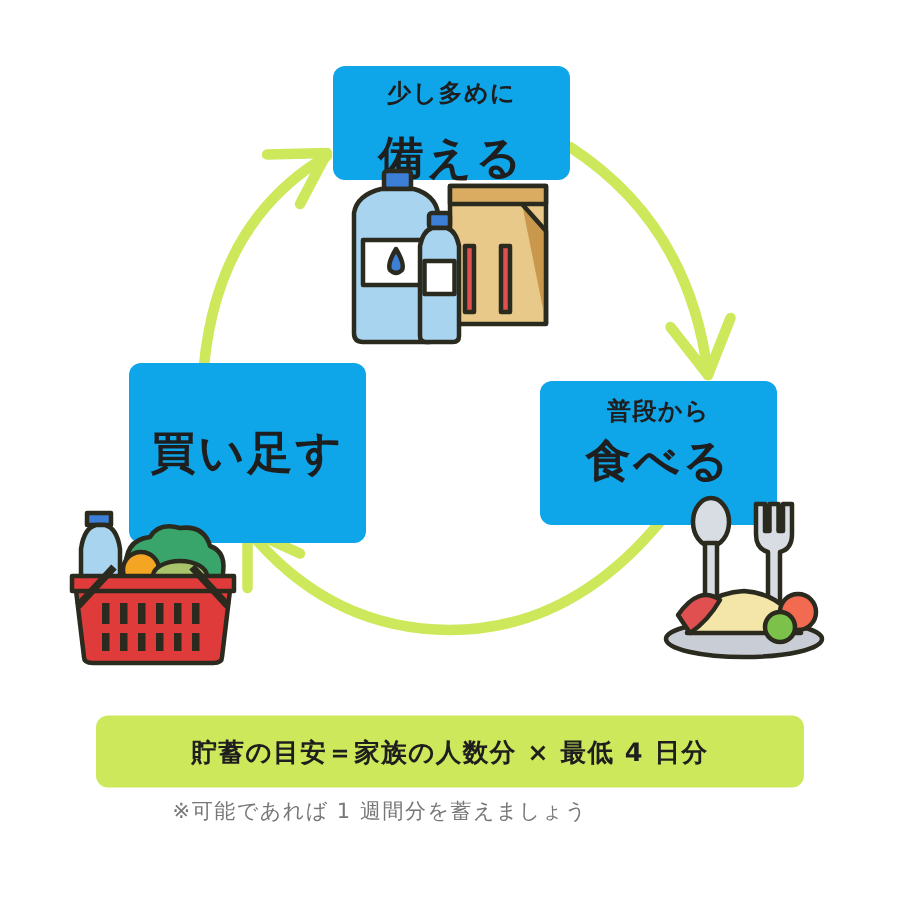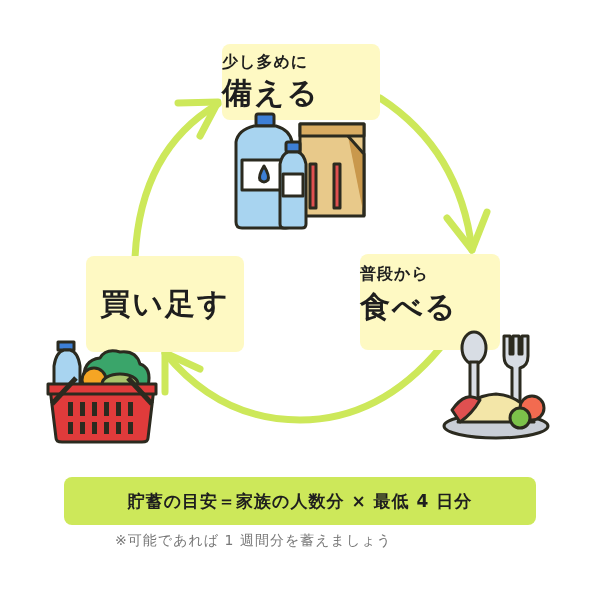--- a/index.html
+++ b/index.html
@@ -1,19 +1,19 @@
 <!DOCTYPE html>
 <html><head>
 <meta charset="utf-8">
 <style>
   html, body { margin:0; padding:0; }
   body { width:600px; height:600px; background:#ffffff; position:relative; overflow:hidden;
          font-family:"DejaVu Sans", sans-serif; color:#222; }
   .abs { position:absolute; }
-  .box { position:absolute; background:#fef9c3; border-radius:8px; color:#1e1e1e; }
+  .box { position:absolute; background:#0ea5e9; border-radius:8px; text-align:center; color:#1e1e1e; }
   .small { font-size:16px; font-weight:bold; letter-spacing:1px; }
   .big { font-size:30px; font-weight:bold; letter-spacing:2px; }
   #ring { position:absolute; left:0; top:0; }
   .formula { position:absolute; left:64px; top:477px; width:472px; height:48px; background:#cde85a;
              border-radius:8px; display:flex; align-items:center; justify-content:center;
              font-size:17px; font-weight:bold; letter-spacing:1px; color:#1e1e1e; }
   .note { position:absolute; left:0; width:507px; top:532px; text-align:center; font-size:14px;
           color:#777; letter-spacing:1px; }
 </style>
 </head>
@@ -28,21 +28,21 @@
     <path d="M380 98 Q460 150 472 250"></path>
     <path d="M447 218 L472 250 L487 212"></path>
 
     <path d="M440 348 Q380 420 300 420 Q220 420 165 353"></path>
     <path d="M165 392 L165 353 L200 369"></path>
   </g>
 </svg>
 
 <div class="box" style="left:222px;top:44px;width:158px;height:76px;">
   <div class="small" style="margin-top:8px;">少し多めに</div>
-  <div class="big" style="margin-top:0px;">備える</div>
+  <div class="big" style="margin-top:12px;">備える</div>
 </div>
 
 <svg class="abs" style="left:228px;top:112px;" width="150" height="118">
   <g stroke="#2b2a1f" stroke-width="3" stroke-linejoin="round">
 
     <path d="M72 12 L136 12 L136 104 L72 104 Z" fill="#e8c98a"></path>
     <path d="M72 12 L136 12 L136 24 L72 24 Z" fill="#d9ac62"></path>
     <path d="M120 24 L136 42 L136 104" fill="#c9984c"></path>
     <rect x="82" y="52" width="6" height="44" fill="#e05050"></rect>
     <rect x="106" y="52" width="6" height="44" fill="#e05050"></rect>
@@ -51,21 +51,21 @@
     <path d="M8 30 Q10 18 26 14 L48 14 Q62 18 64 30 L64 110 Q64 116 58 116 L14 116 Q8 116 8 110 Z" fill="#a8d4f0"></path>
     <rect x="14" y="48" width="44" height="30" fill="#ffffff"></rect>
     <path d="M36 54 Q30 64 32 68 Q36 72 40 68 Q42 64 36 54 Z" fill="#3d7fd6"></path>
 
     <rect x="58" y="30" width="14" height="10" rx="2" fill="#3d7fd6"></rect>
     <path d="M52 52 Q54 42 60 40 L70 40 Q76 42 78 52 L78 112 Q78 116 74 116 L56 116 Q52 116 52 112 Z" fill="#a8d4f0"></path>
     <rect x="55" y="62" width="20" height="22" fill="#ffffff"></rect>
   </g>
 </svg>
 
-<div class="box" style="left:360px;top:254px;width:140px;height:96px;">
+<div class="box" style="left:360px;top:254px;width:158px;height:96px;">
   <div class="small" style="margin-top:10px;">普段から</div>
   <div class="big" style="margin-top:2px;">食べる</div>
 </div>
 
 <svg class="abs" style="left:440px;top:330px;" width="115" height="115">
   <g stroke="#2b2a1f" stroke-width="3" stroke-linejoin="round">
 
     <ellipse cx="34" cy="18" rx="12" ry="16" fill="#d8dde4"></ellipse>
     <rect x="30" y="32" width="8" height="40" fill="#d8dde4"></rect>
 
@@ -75,21 +75,21 @@
 
     <path d="M18 92 Q26 66 56 64 Q84 66 94 92 Z" fill="#f3e6a8"></path>
 
     <path d="M12 80 Q26 60 40 70 Q32 84 20 92 Z" fill="#e05050"></path>
 
     <circle cx="92" cy="78" r="12" fill="#f26b50"></circle>
     <circle cx="80" cy="88" r="10" fill="#7cc24a"></circle>
   </g>
 </svg>
 
-<div class="box" style="left:86px;top:256px;width:158px;height:96px;display:flex;align-items:center;justify-content:center;">
+<div class="box" style="left:86px;top:242px;width:158px;height:120px;display:flex;align-items:center;justify-content:center;">
   <div class="big">買い足す</div>
 </div>
 
 <svg class="abs" style="left:44px;top:338px;" width="120" height="110">
   <g stroke="#2b2a1f" stroke-width="3" stroke-linejoin="round">
 
     <rect x="14" y="4" width="16" height="8" fill="#3d7fd6"></rect>
     <path d="M10 28 Q12 14 20 12 L26 12 Q34 14 36 28 L36 48 L10 48 Z" fill="#a8d4f0"></path>
 
     <path d="M40 44 Q38 22 56 20 Q62 10 76 14 Q92 12 96 26 Q108 30 104 48 Z" fill="#3aa56a"></path>

